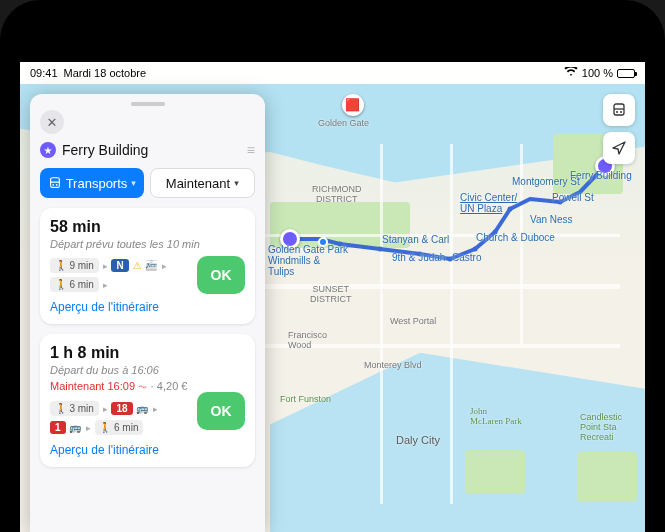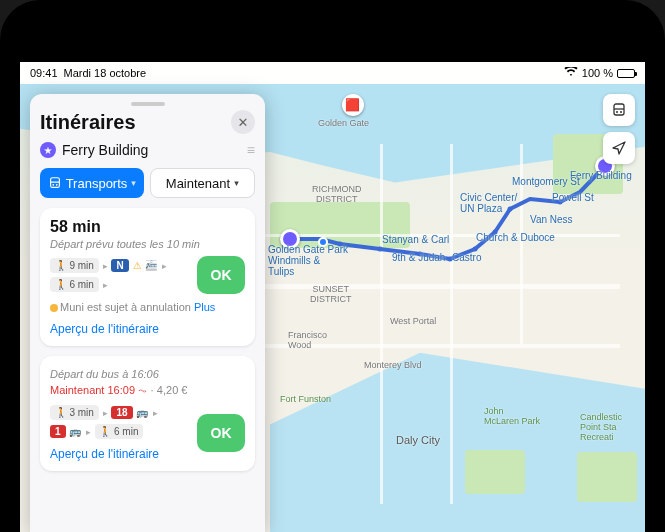--- a/index.html
+++ b/index.html
@@ -162,41 +162,41 @@
 
         <div class="gg-pin" style="top:10px;left:322px;">🟥</div>
         <div class="map-pin" style="top:72px;left:575px;"></div>
         <div class="map-pin" style="top:145px;left:260px;"></div>
         <div class="map-dot" style="top:153px;left:298px;"></div>
 
         <div class="map-label" style="top:34px;left:298px;">Golden Gate</div>
         <div class="map-label link" style="top:86px;left:550px;">Ferry Building</div>
         <div class="map-label link" style="top:108px;left:532px;">Powell St</div>
         <div class="map-label link" style="top:92px;left:492px;">Montgomery St</div>
-        <div class="map-label link" style="top:108px;left:440px;white-space:pre;">Civic Center/
+        <div class="map-label link" style="top:108px;left:440px;white-space:pre;text-decoration:underline;">Civic Center/
 UN Plaza</div>
         <div class="map-label link" style="top:130px;left:510px;">Van Ness</div>
         <div class="map-label link" style="top:148px;left:456px;">Church &amp; Duboce</div>
         <div class="map-label link" style="top:168px;left:432px;">Castro</div>
         <div class="map-label link" style="top:150px;left:362px;">Stanyan &amp; Carl</div>
         <div class="map-label link" style="top:168px;left:372px;">9th &amp; Judah</div>
         <div class="map-label link" style="top:160px;left:248px;white-space:pre;">Golden Gate Park
 Windmills &amp;
 Tulips</div>
         <div class="map-label" style="top:100px;left:292px;white-space:pre;text-align:center;">RICHMOND
 DISTRICT</div>
         <div class="map-label" style="top:200px;left:290px;white-space:pre;text-align:center;">SUNSET
 DISTRICT</div>
         <div class="map-label" style="top:246px;left:268px;white-space:pre;">Francisco
 Wood</div>
         <div class="map-label" style="top:276px;left:344px;">Monterey Blvd</div>
         <div class="map-label" style="top:232px;left:370px;">West Portal</div>
         <div class="map-label big" style="top:350px;left:340px;">Daly City</div>
         <div class="map-label" style="top:310px;left:260px;color:#5a8f4e;">Fort Funston</div>
-        <div class="map-label" style="top:322px;left:464px;white-space:pre;color:#5a8f4e;">John
+        <div class="map-label" style="top:322px;left:450px;white-space:pre;color:#5a8f4e;font-family:Liberation Serif, serif;">John
 McLaren Park</div>
         <div class="map-label" style="top:328px;left:560px;white-space:pre;color:#5a8f4e;">Candlestic
 Point Sta
 Recreati</div>
 
         <div class="map-controls">
           <div class="map-control-btn">
             <svg width="16" height="16" viewBox="0 0 16 16">
                 <rect x="3" y="2" width="10" height="11" rx="2" fill="none" stroke="#333" stroke-width="1.3"></rect>
                 <circle cx="6" cy="10" r="1" fill="#333"></circle>
@@ -208,21 +208,20 @@
             <svg width="14" height="14" viewBox="0 0 14 14">
                 <path d="M1 7l12-6-6 12-1-5-5-1z" fill="none" stroke="#333" stroke-width="1.3" stroke-linejoin="round"></path>
               </svg>
           </div>
         </div>
       </div>
 
       <div class="panel">
         <div class="panel-grabber"></div>
         <div class="panel-header">
-          <div class="panel-title">Itinéraires</div>
           <div class="close-btn">✕</div>
         </div>
 
         <div class="dest-row">
           <span class="dest-icon">★</span>
           <span class="dest-name">Ferry Building</span>
           <span class="reorder-icon">≡</span>
         </div>
 
         <div class="chip-row">
@@ -253,28 +252,25 @@
               <span style="color:#f6b73c">⚠︎</span>
               <span>🚈</span>
               <span class="arrow">▸</span>
             </div>
             <div class="steps">
               <span class="pill">🚶 <span>6 min</span></span>
               <span class="arrow">▸</span>
             </div>
           </div>
           <div class="go-btn">OK</div>
-          <div class="alert-text">
-            <span class="warn-dot"></span><span>Muni est sujet à annulation</span>
-            <span class="more">Plus</span>
-          </div>
           <a class="preview-link">Aperçu de l'itinéraire</a>
         </div>
 
         <div class="route-card">
+          <div class="route-duration">1 h 8 min</div>
           <div class="route-sub">Départ du bus à 16:06</div>
           <div class="route-redline">
             <span>Maintenant 16:09</span>
             <span class="wifi"> ⏦ </span>
             <span class="price">· <span>4,20 €</span></span>
           </div>
           <div class="steps-wrap">
             <div class="steps">
               <span class="pill">🚶 <span>3 min</span></span>
               <span class="arrow">▸</span>

